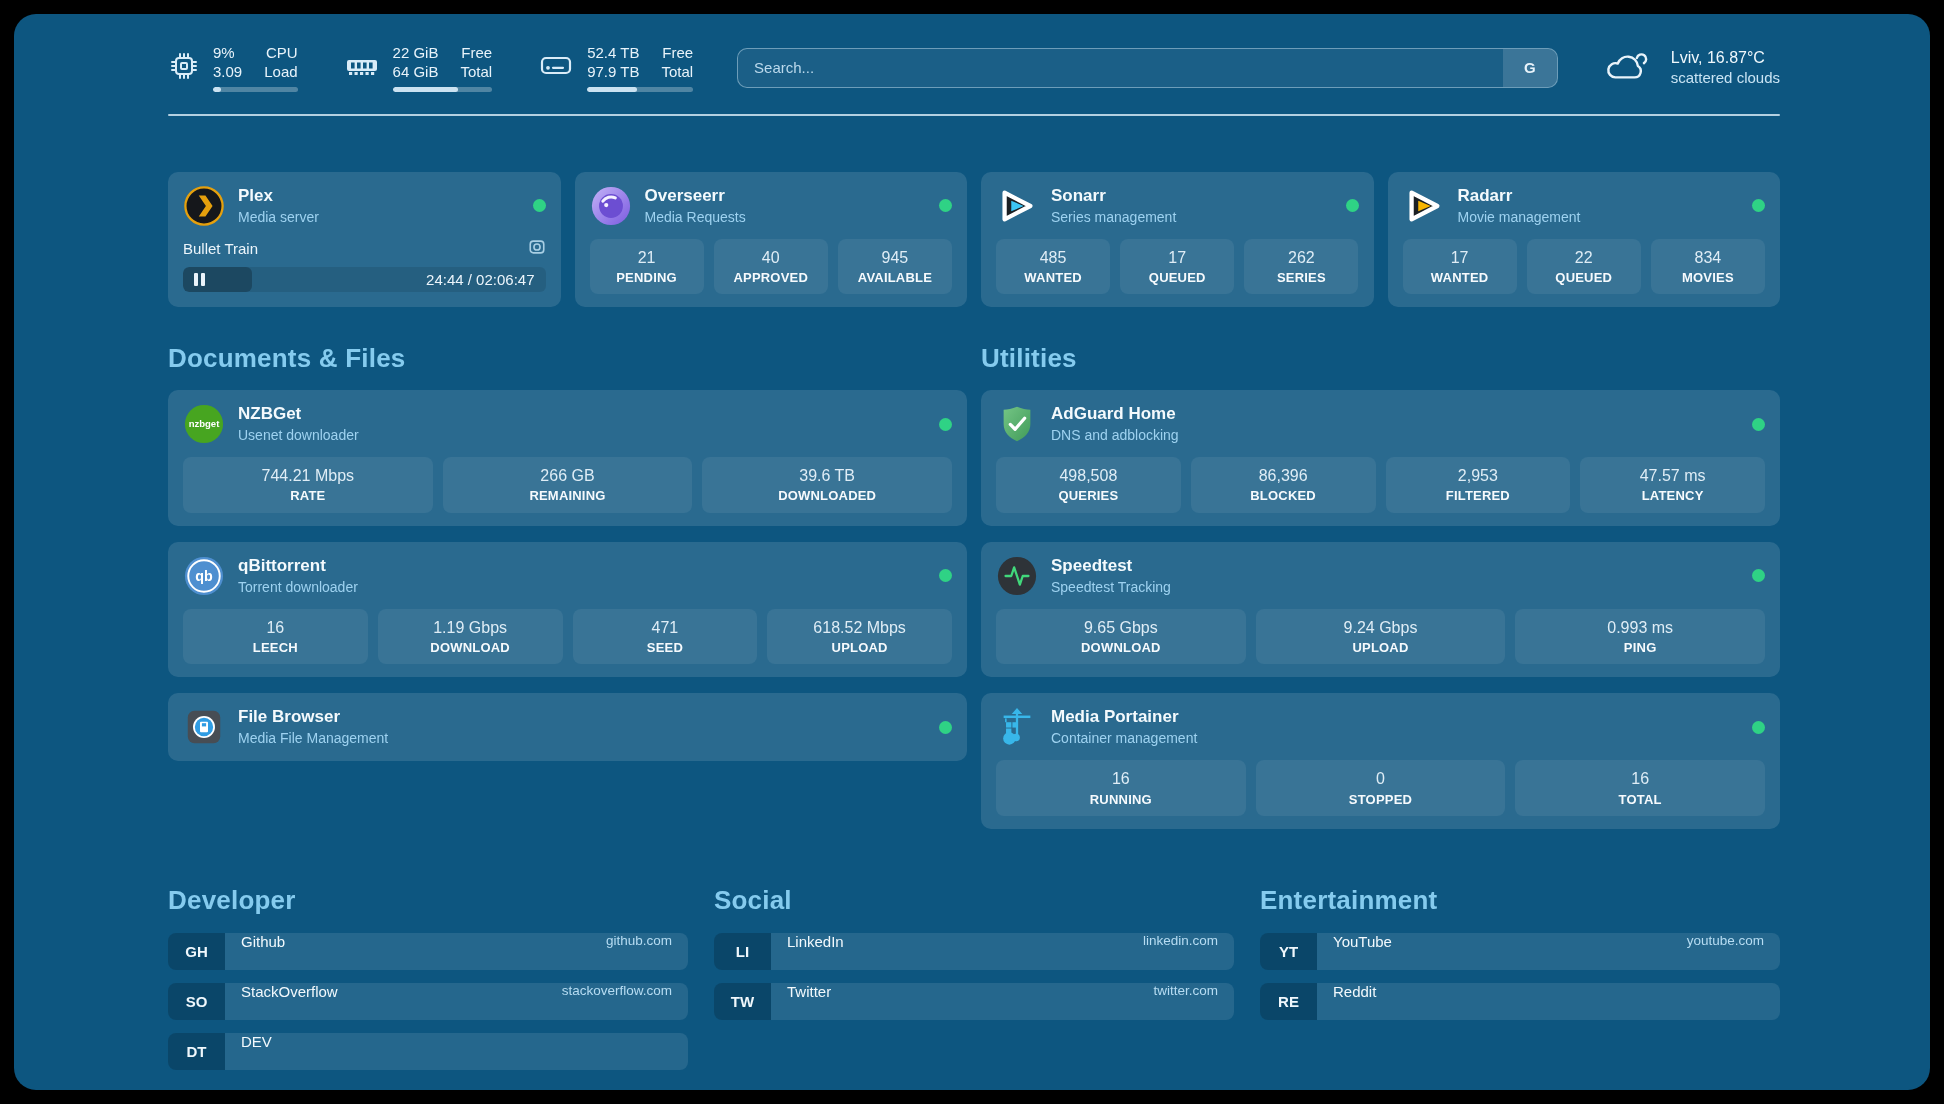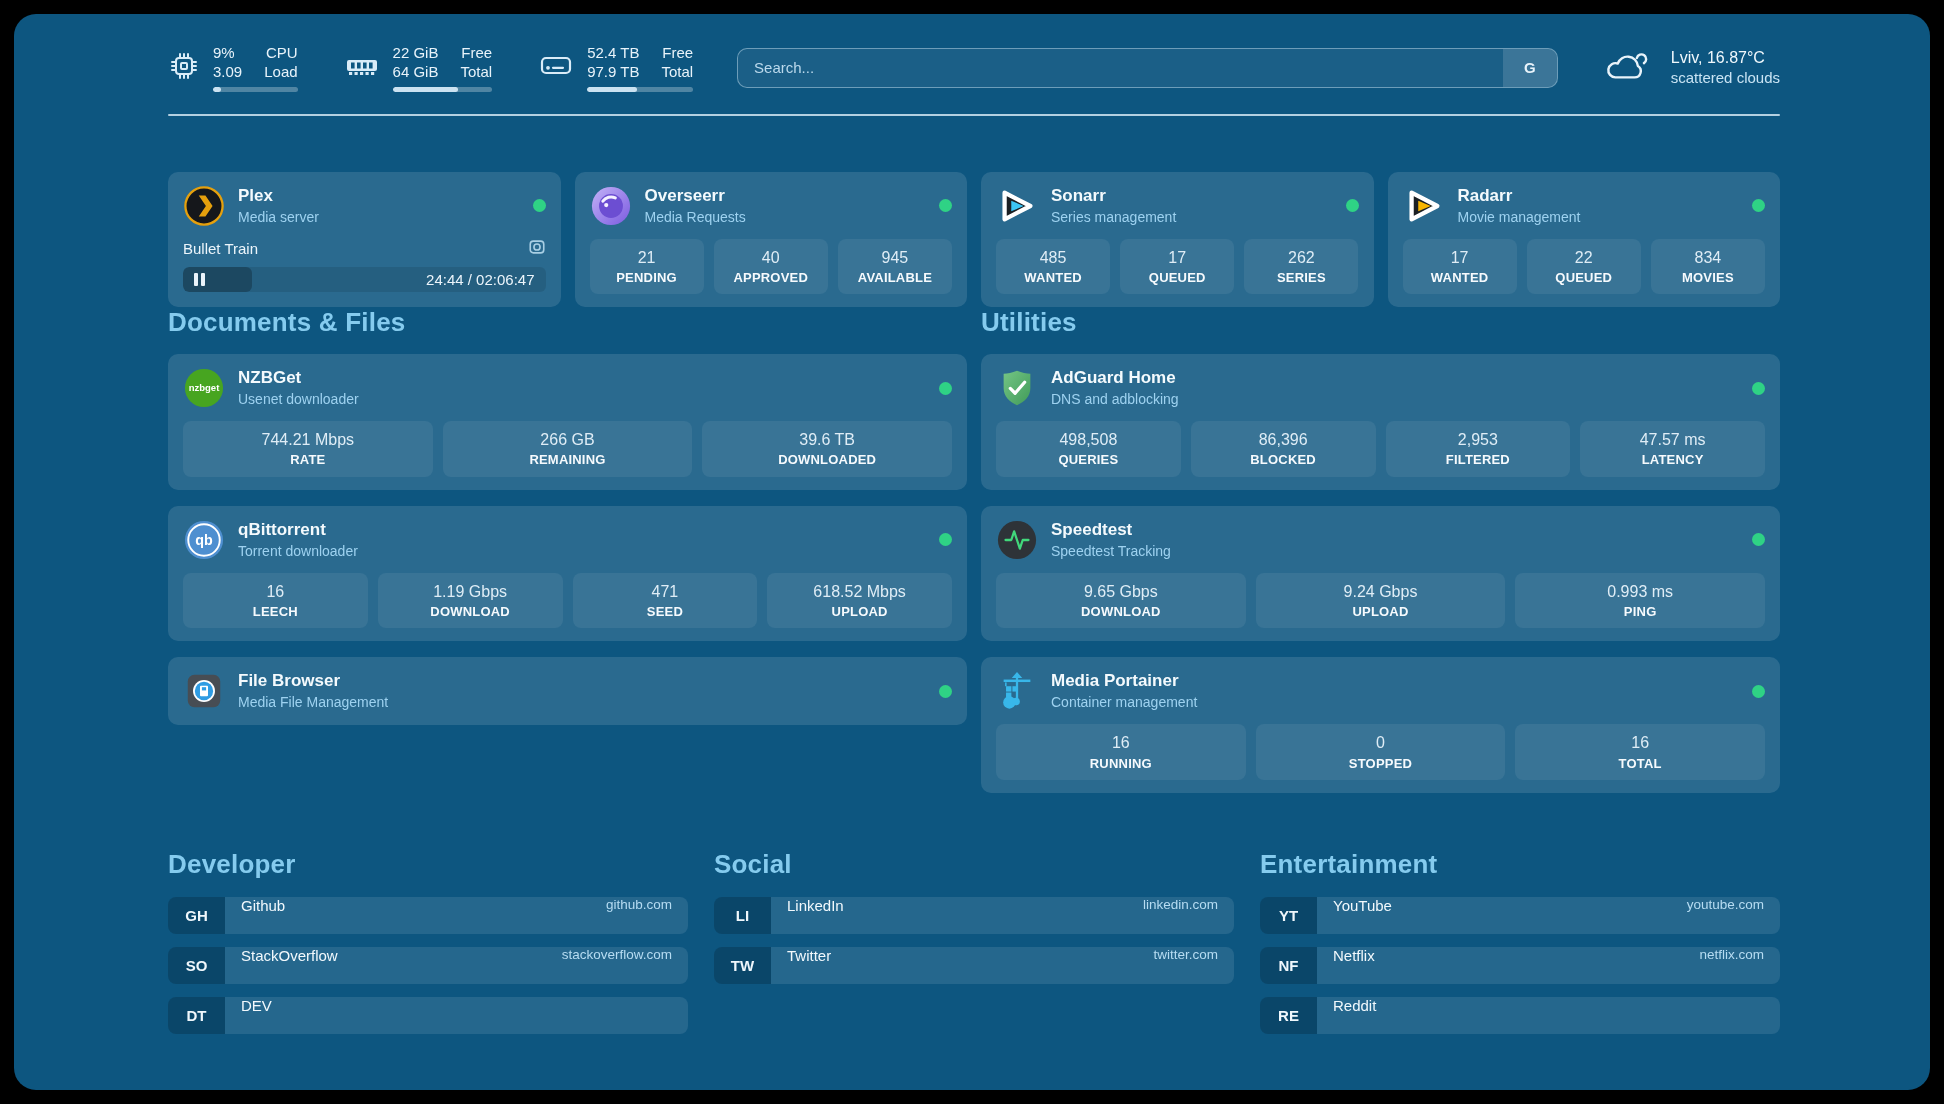--- a/index.html
+++ b/index.html
@@ -51,21 +51,21 @@
   .stat-label { font-size:13px; font-weight:700; color:#F6FAFD; letter-spacing:0.2px; }
 
   
   .player { margin-top:11px; }
   .player-top { display:flex; align-items:center; justify-content:space-between; font-size:15px; color:#ECF5FB; }
   .player-bar { position:relative; margin-top:8px; height:25px; border-radius:6px; background:rgba(0,0,0,0.10); overflow:hidden; }
   .player-fill { position:absolute; left:0; top:0; bottom:0; border-radius:6px; background:rgba(0,0,0,0.24); display:flex; align-items:center; padding-left:11px; gap:3.5px; }
   .pause-bar { width:3.5px; height:13px; background:#EAF4FB; border-radius:1px; }
   .player-time { position:absolute; right:11px; top:0; bottom:0; display:flex; align-items:center; font-size:15px; color:#ECF5FB; }
 
-  .two-col { display:grid; grid-template-columns:1fr 1fr; gap:14px; }
+  .two-col { display:grid; grid-template-columns:1fr 1fr; gap:14px; margin-top:36px; }
   .col-cards { display:flex; flex-direction:column; gap:16px; margin-top:16px; }
 
   
   .bm-grid { display:grid; grid-template-columns:repeat(3,1fr); gap:26px; margin-top:56px; }
   .bm-list { display:flex; flex-direction:column; gap:13px; margin-top:17px; }
   .bm-item { display:flex; height:37px; border-radius:8px; overflow:hidden; cursor:pointer; }
   .bm-abbr { width:57px; flex:none; background:rgba(0,0,0,0.18); display:flex; align-items:center; justify-content:center; font-size:15px; font-weight:600; color:#EFF7FC; }
   .bm-body { flex:1; background:rgba(255,255,255,0.10); display:flex; justify-content:space-between; padding:0 16px; }
   .bm-name { font-size:15px; color:#F2F9FD; }
   .bm-domain { font-size:13.5px; color:#B6DCF2; }
@@ -578,27 +578,20 @@
       <div class="sec-title">Entertainment</div>
       <div class="bm-list">
         <div class="bm-item">
           <div class="bm-abbr">YT</div>
           <div class="bm-body">
             <span class="bm-name">YouTube</span>
             <span class="bm-domain">youtube.com</span>
           </div>
         </div>
         <div class="bm-item">
-          <div class="bm-abbr">NF</div>
-          <div class="bm-body">
-            <span class="bm-name">Netflix</span>
-            <span class="bm-domain">netflix.com</span>
-          </div>
-        </div>
-        <div class="bm-item">
           <div class="bm-abbr">RE</div>
           <div class="bm-body">
             <span class="bm-name">Reddit</span>
 
           </div>
         </div>
       </div>
     </div>
   </div>
 

